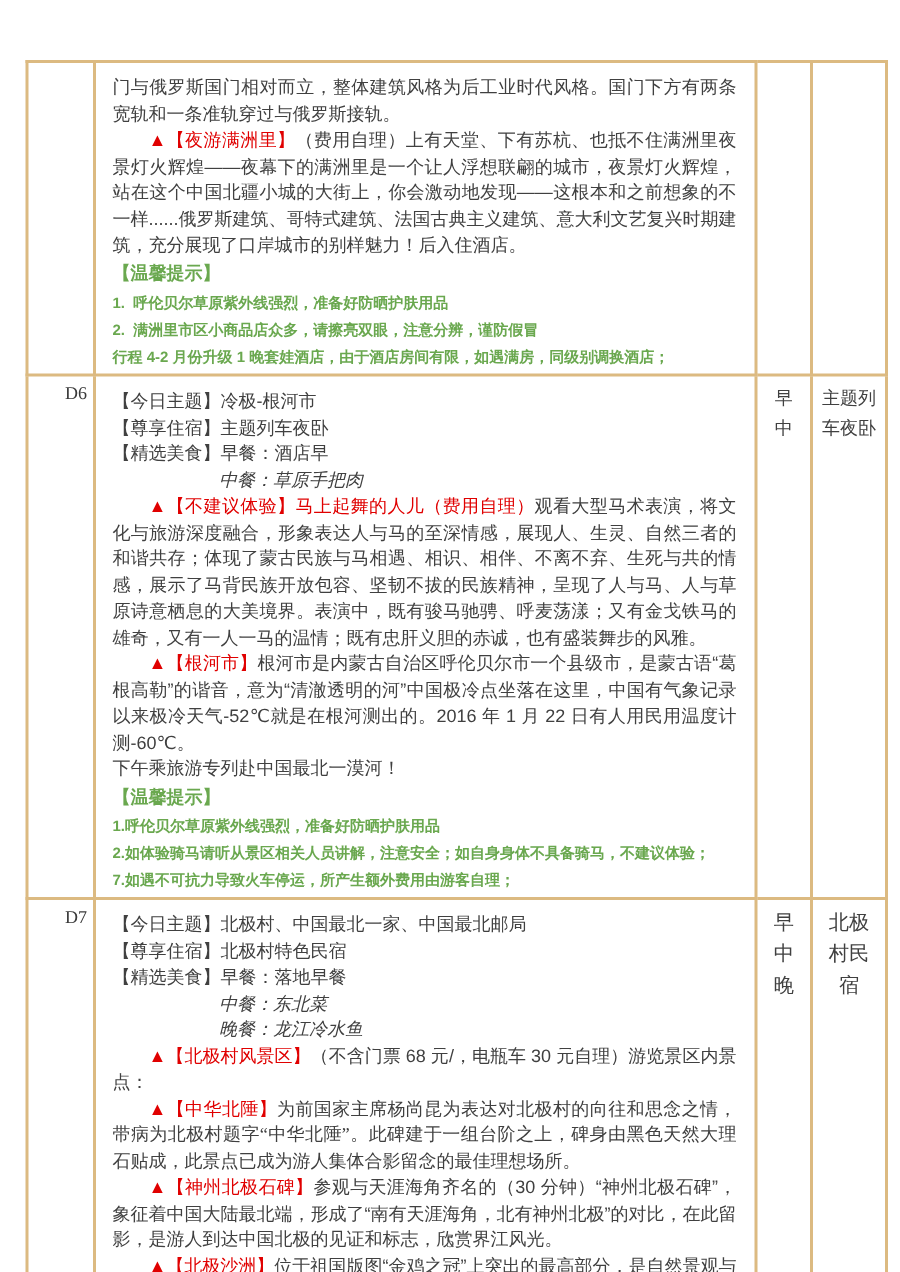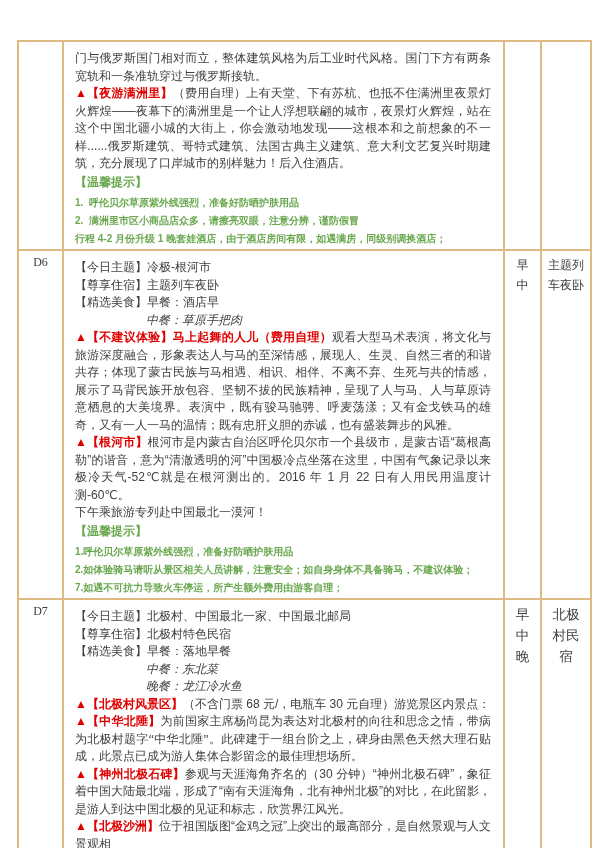--- a/index.html
+++ b/index.html
@@ -14,30 +14,30 @@
   table.itinerary{
     position:absolute;left:17px;top:40px;width:573px;
     border-collapse:collapse;table-layout:fixed;
   }
   table.itinerary td{
     border:2px solid var(--border);vertical-align:top;padding:4px;overflow:hidden;
   }
   tr.row-0 td{height:196px;}
   tr.row-1 td{height:319px;}
   tr.row-2 td{height:241px;}
-  td.day-cell{vertical-align:middle;text-align:center;
+  td.day-cell{vertical-align:middle;text-align:right;
     font-family:"Liberation Serif","DejaVu Serif",serif;font-size:12px;color:#3a3a3a;}
   td.content-cell .content{padding:4px 8px 0 7px;}
   td.meal-cell,td.stay-cell{vertical-align:middle;text-align:center;}
   .para{font-size:12px;line-height:17.5px;color:var(--body-text);text-align:justify;}
   .p-tip{font-size:10px;line-height:13px;margin-top:5px;color:var(--tip-green);font-weight:bold;}
   .p-tip-header{margin-top:1px;}
   .p-indent{padding-left:71px;font-style:italic;}
   .p-serif{font-family:"Liberation Serif","DejaVu Serif",serif;}
-  .seg-red{color:var(--highlight-red);font-weight:bold;}
+  .seg-red{color:var(--highlight-red);font-weight:normal;margin-left:24px;}
   .seg-green{color:var(--tip-green);font-weight:bold;}
   .vchar,.vline{font-size:12px;line-height:20px;color:var(--body-text);}
   .serif-side .vchar,.serif-side .vline{
     font-family:"Liberation Serif","DejaVu Serif",serif;font-size:13.5px;line-height:21px;}
   .page-number{
     position:absolute;left:0;top:822px;width:600px;text-align:center;
     font-family:"Liberation Serif","DejaVu Serif",serif;font-size:11px;color:#555;}
 </style>
 </head>
 <body>

